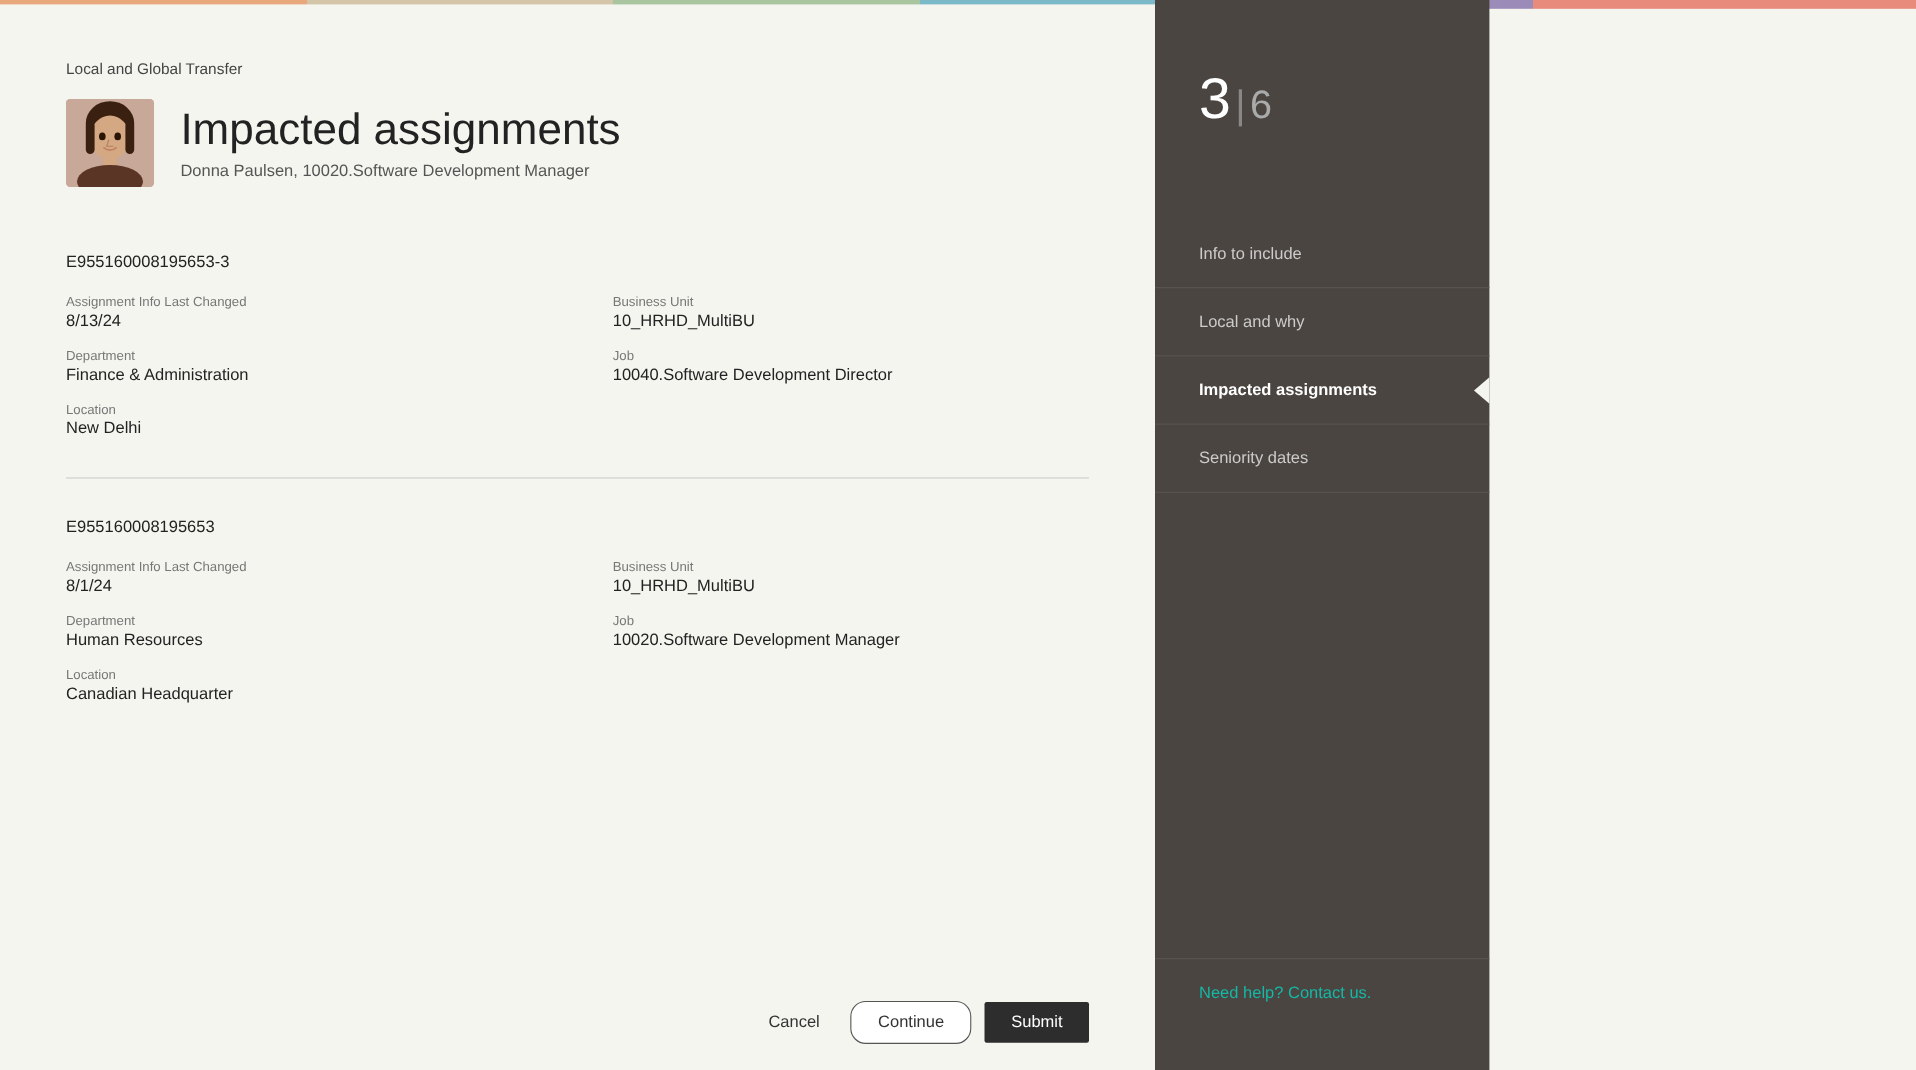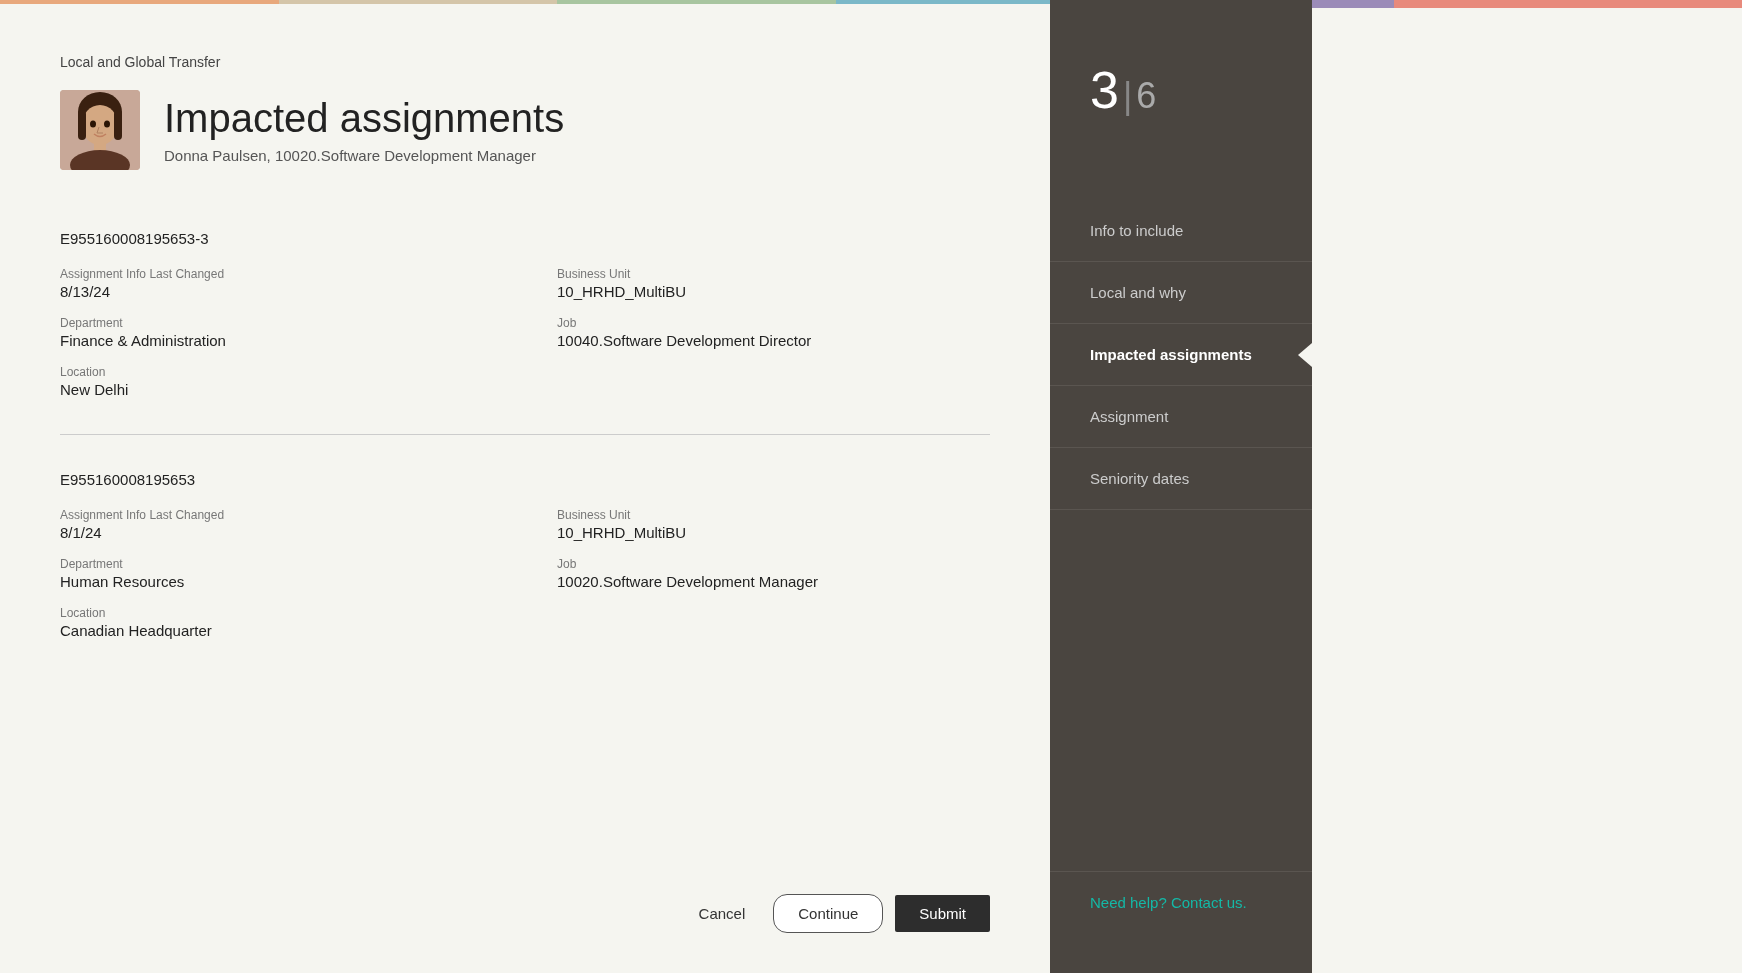--- a/index.html
+++ b/index.html
@@ -105,21 +105,21 @@
 
     .divider {
       border: none;
       border-top: 1px solid #ccc;
       margin: 16px 0;
     }
 
     
     .bottom-actions {
       position: absolute;
-      bottom: 40px;
+      bottom: 24px;
       right: 60px;
       display: flex;
       gap: 12px;
       align-items: center;
     }
 
     .btn-cancel {
       background: transparent;
       border: none;
       font-size: 15px;
@@ -143,21 +143,21 @@
       border: none;
       font-size: 15px;
       color: white;
       cursor: pointer;
       padding: 10px 24px;
       border-radius: 2px;
     }
 
     
     .sidebar {
-      width: 262px;
+      width: 304px;
       background: #4a4540;
       display: flex;
       flex-direction: column;
       padding: 60px 0 40px 0;
       flex-shrink: 0;
       position: relative;
     }
 
     .step-indicator {
       padding: 0 40px;
@@ -331,21 +331,18 @@
     <div class="nav-item">
       <span>Info to include</span>
     </div>
     <div class="nav-item">
       <span>Local and why</span>
     </div>
     <div class="nav-item active">
       <span>Impacted assignments</span>
     </div>
     <div class="nav-item">
-      <span>Assignment</span>
-    </div>
-    <div class="nav-item">
       <span>Seniority dates</span>
     </div>
   </div>
 
   <div class="nav-item-help" style="margin-top: auto; border-top: 1px solid #5a5550;">Need help? Contact us.</div>
 </div>
 
 </body></html>

